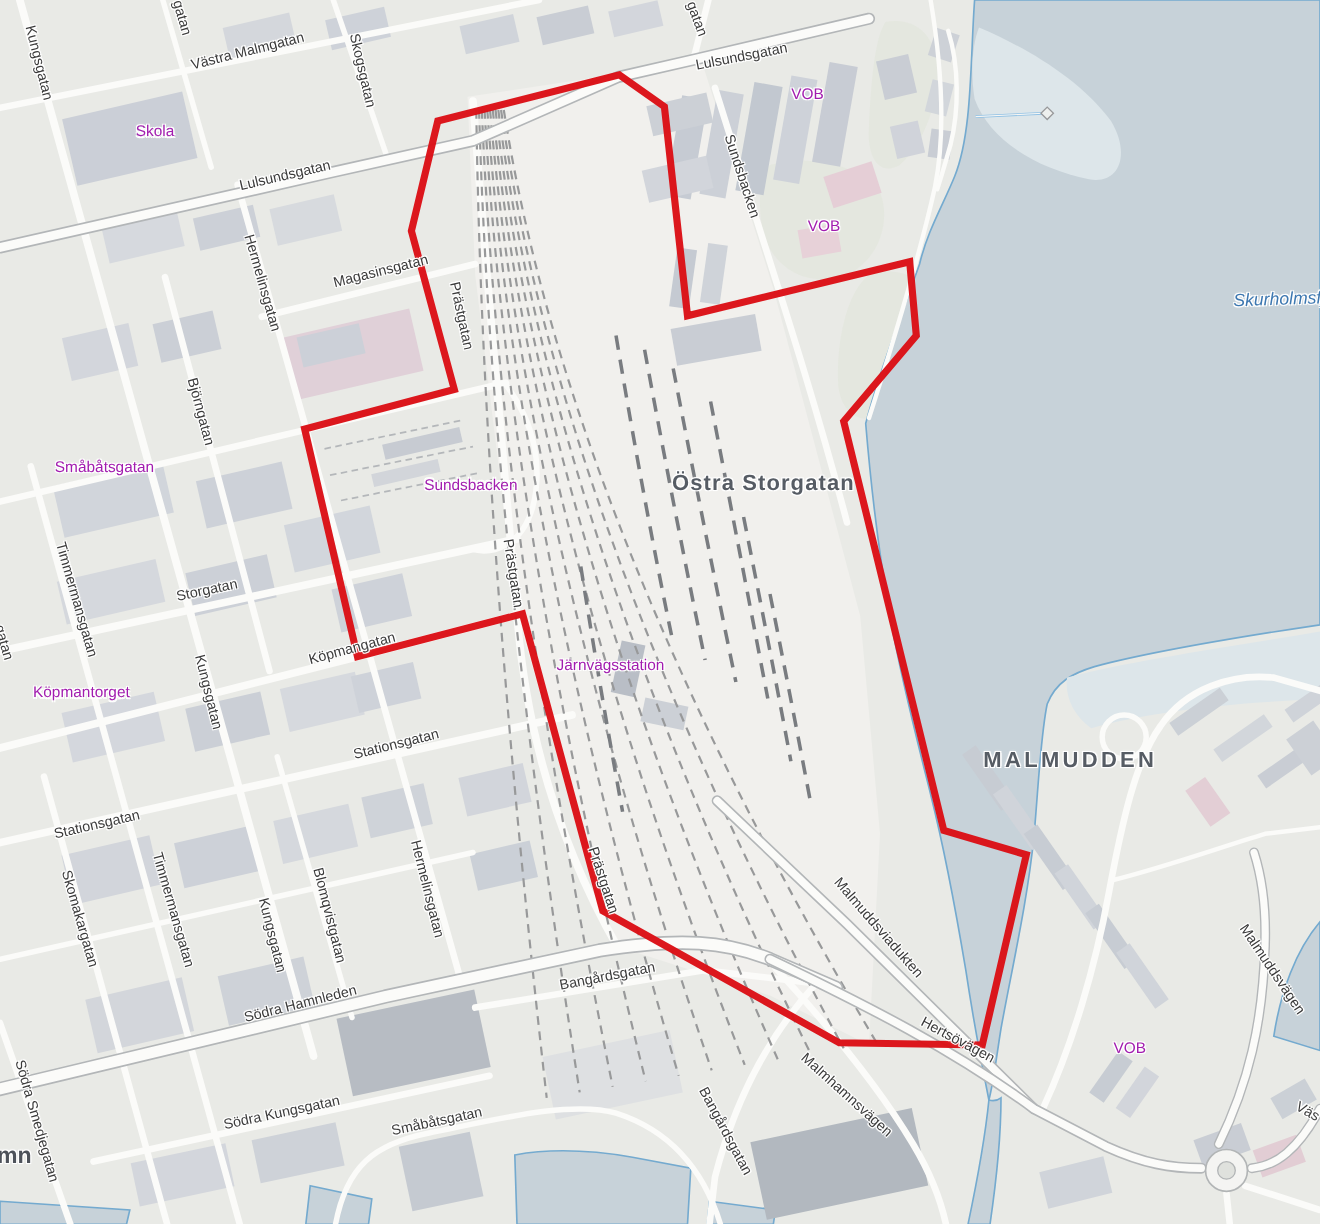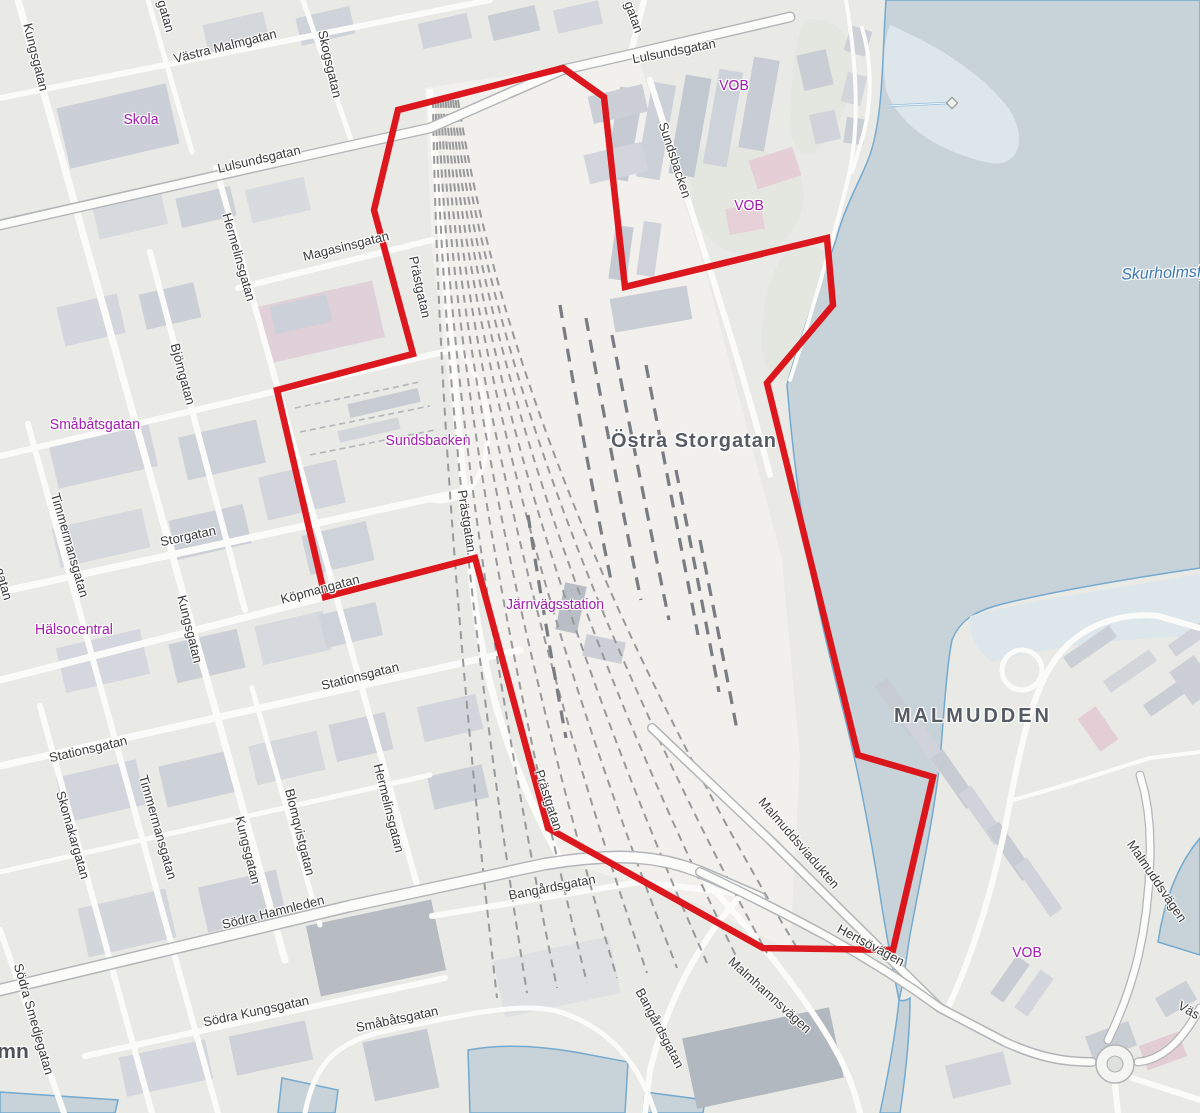--- a/index.html
+++ b/index.html
@@ -16,21 +16,21 @@
   .shallow{fill:#dde6ea;stroke:none;}
   .veg{fill:#e3e6dd;opacity:.85;}
   .yard{fill:#f1f0ed;}
   .boundary{fill:none;stroke:#db1016;stroke-width:6.5;stroke-linejoin:miter;opacity:.97;}
   
   .lbl{position:absolute;white-space:nowrap;color:#3b3b3b;font-size:13px;
        transform:translate(-50%,-50%) rotate(var(--r,0deg));
        text-shadow:-1px -1px 0 #fff,1px -1px 0 #fff,-1px 1px 0 #fff,1px 1px 0 #fff,0 0 3px #fff;}
   .lbl-place{color:#a21caf;font-size:14px;}
   .lbl-area{font-weight:bold;font-size:20px;color:#565c64;letter-spacing:1px;}
-  .lbl-area.sp{letter-spacing:3px;margin-top:23px;}
+  .lbl-area.sp{letter-spacing:3px;}
   .lbl-water{font-style:italic;color:#3c77b0;font-size:16px;}
   .lbl-boldpart{font-weight:bold;font-size:21px;color:#4d525a;}
 </style>
 </head>
 <body>
 
 <div id="stage">
 <svg width="1200" height="1113" viewBox="0 0 1200 1113">
 
   <rect x="0" y="0" width="1200" height="1113" fill="#e9eae6"></rect>
@@ -256,21 +256,21 @@
   <div class="lbl" style="left:871px;top:945px;--r:28deg">Hertsövägen</div>
   <div class="lbl" style="left:770px;top:995px;--r:42deg">Malmhamnsvägen</div>
   <div class="lbl" style="left:660px;top:1028px;--r:62deg">Bangårdsgatan</div>
   <div class="lbl" style="left:34px;top:1019px;--r:74deg">Södra Smedjegatan</div>
   <div class="lbl" style="left:256px;top:1011px;--r:-12deg">Södra Kungsgatan</div>
   <div class="lbl" style="left:397px;top:1019px;--r:-12deg">Småbåtsgatan</div>
   <div class="lbl" style="left:1157px;top:881px;--r:56deg">Malmuddsvägen</div>
 
   <div class="lbl lbl-place" style="left:141px;top:119px">Skola</div>
   <div class="lbl lbl-place" style="left:95px;top:424px">Småbåtsgatan</div>
-  <div class="lbl lbl-place" style="left:74px;top:629px">Hälsocentral</div>
+  <div class="lbl lbl-place" style="left:74px;top:629px">Köpmantorget</div>
   <div class="lbl lbl-place" style="left:428px;top:440px">Sundsbacken</div>
   <div class="lbl lbl-place" style="left:555px;top:604px">Järnvägsstation</div>
   <div class="lbl lbl-place" style="left:734px;top:85px">VOB</div>
   <div class="lbl lbl-place" style="left:749px;top:205px">VOB</div>
   <div class="lbl lbl-place" style="left:1027px;top:952px">VOB</div>
 
   <div class="lbl lbl-area" style="left:694px;top:440px">Östra Storgatan</div>
   <div class="lbl lbl-area sp" style="left:973px;top:692px">MALMUDDEN</div>
 
   <div class="lbl lbl-water" style="left:1163px;top:273px;--r:-2deg">Skurholmsfj</div>

